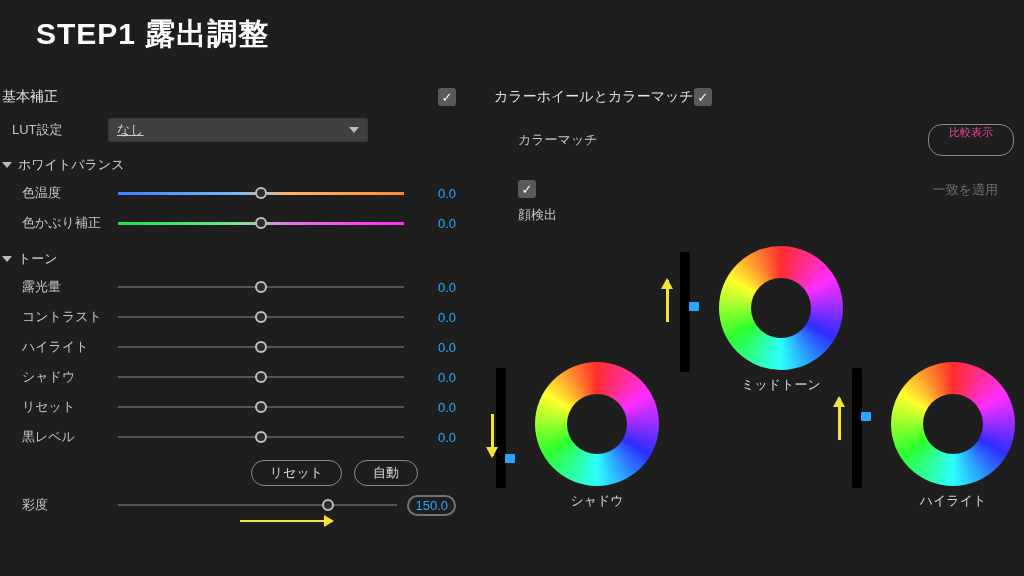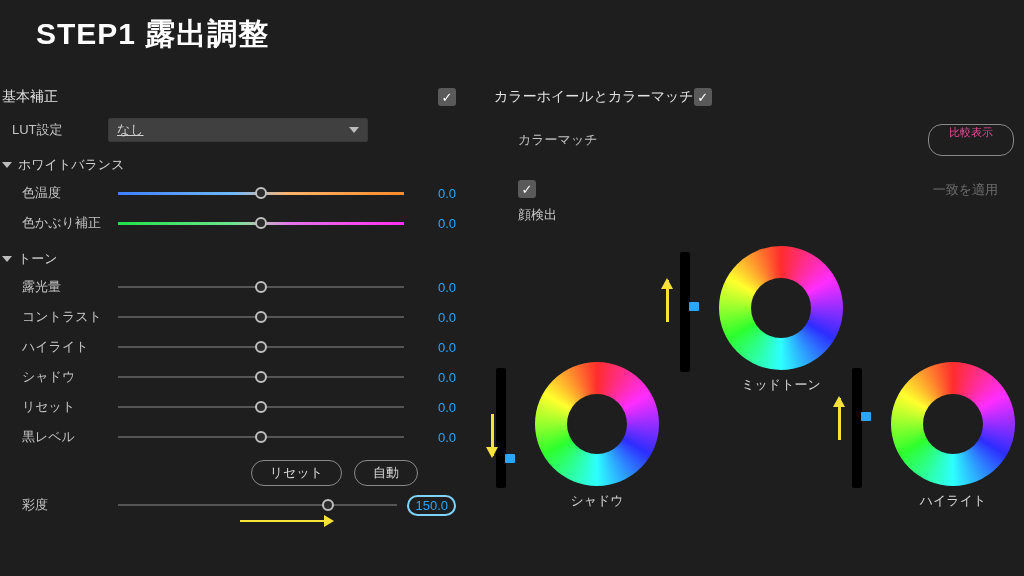--- a/index.html
+++ b/index.html
@@ -77,21 +77,21 @@
   }
   .thumb {
     position: absolute; top: 1px; width: 12px; height: 12px;
     border-radius: 50%; background: #2b2b2b; border: 2px solid #bfbfbf;
     transform: translateX(-50%);
   }
   .sval {
     width: 42px; text-align: right; color: #2aa6ff; font-size: 13px;
   }
   .sval.hi {
-    border: 2px solid #7dd3fc; border-radius: 11px; padding: 1px 6px;
+    border: 2px solid #737373; border-radius: 11px; padding: 1px 6px;
     color: #2aa6ff; width: auto; min-width: 46px; text-align: center;
   }
   .btnrow {
     display: flex; justify-content: flex-end; gap: 12px;
     padding: 8px 38px 4px 0;
   }
   .pillbtn {
     border: 1px solid #8a8a8a; color: #d8d8d8; background: transparent;
     border-radius: 14px; height: 26px; padding: 0 18px; font-size: 13px;
     display: inline-flex; align-items: center; justify-content: center;

